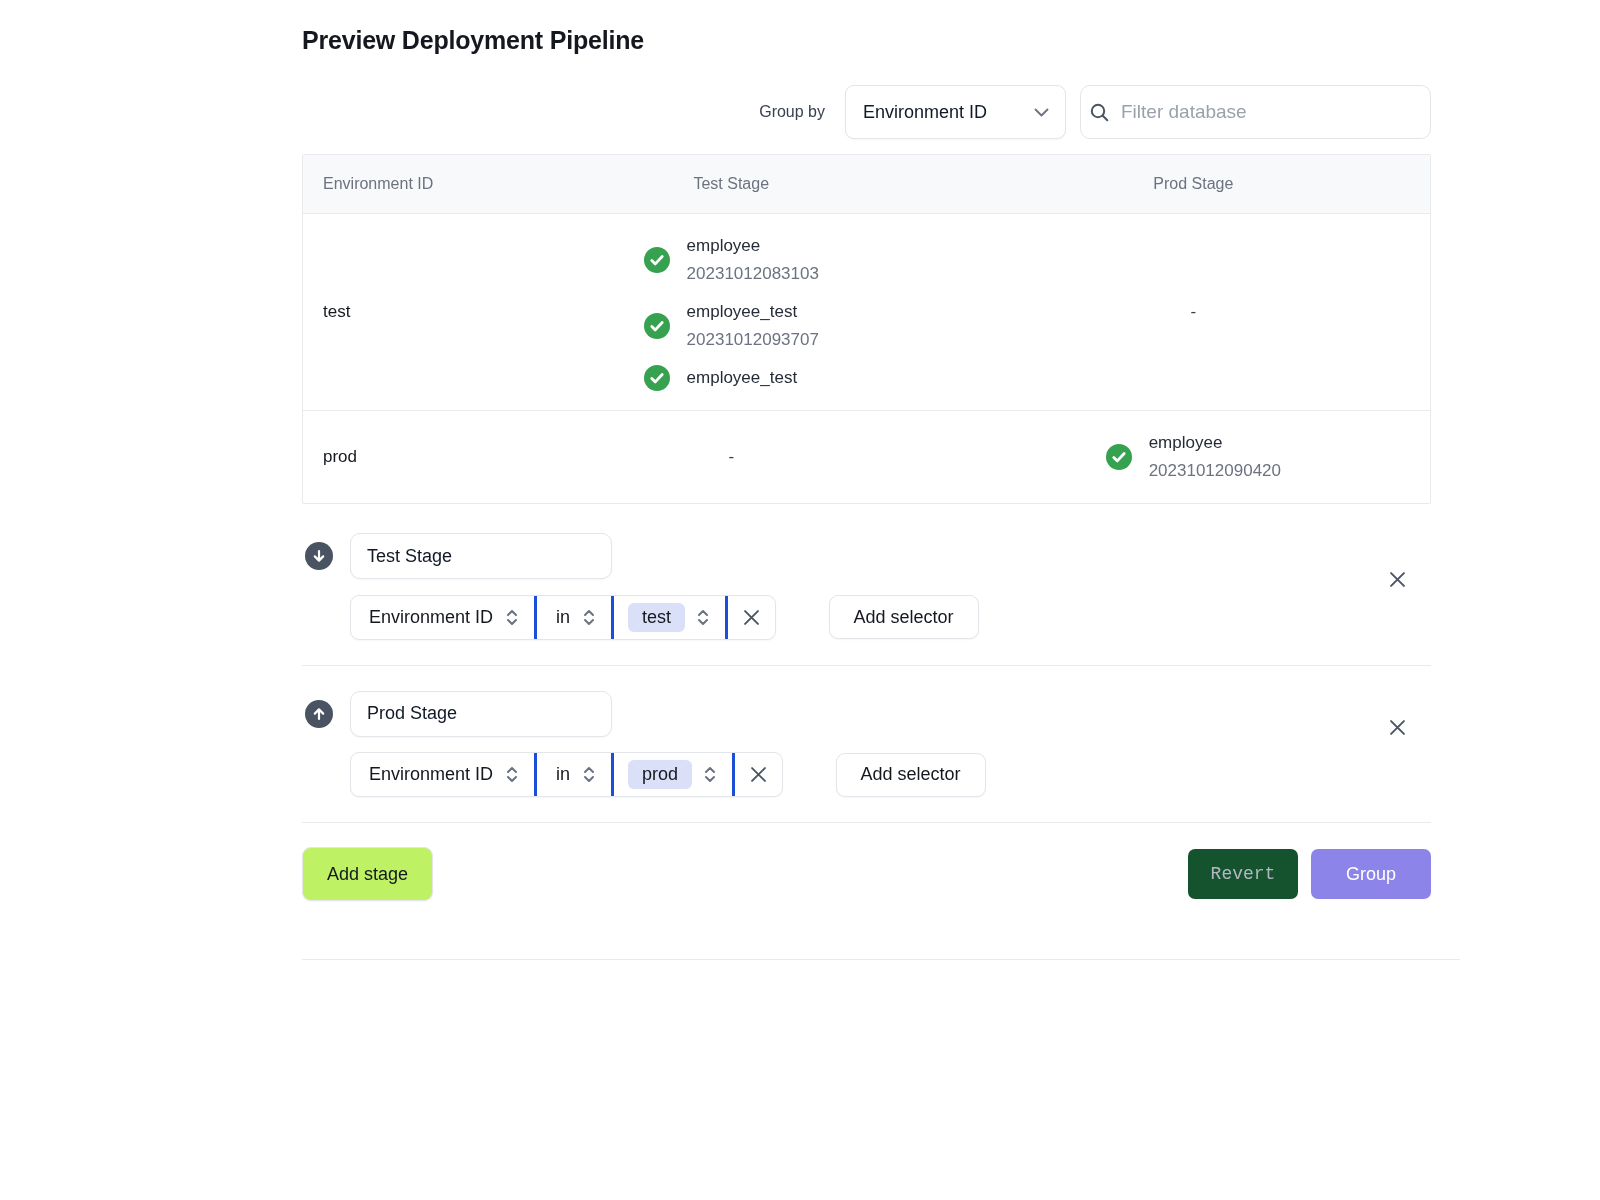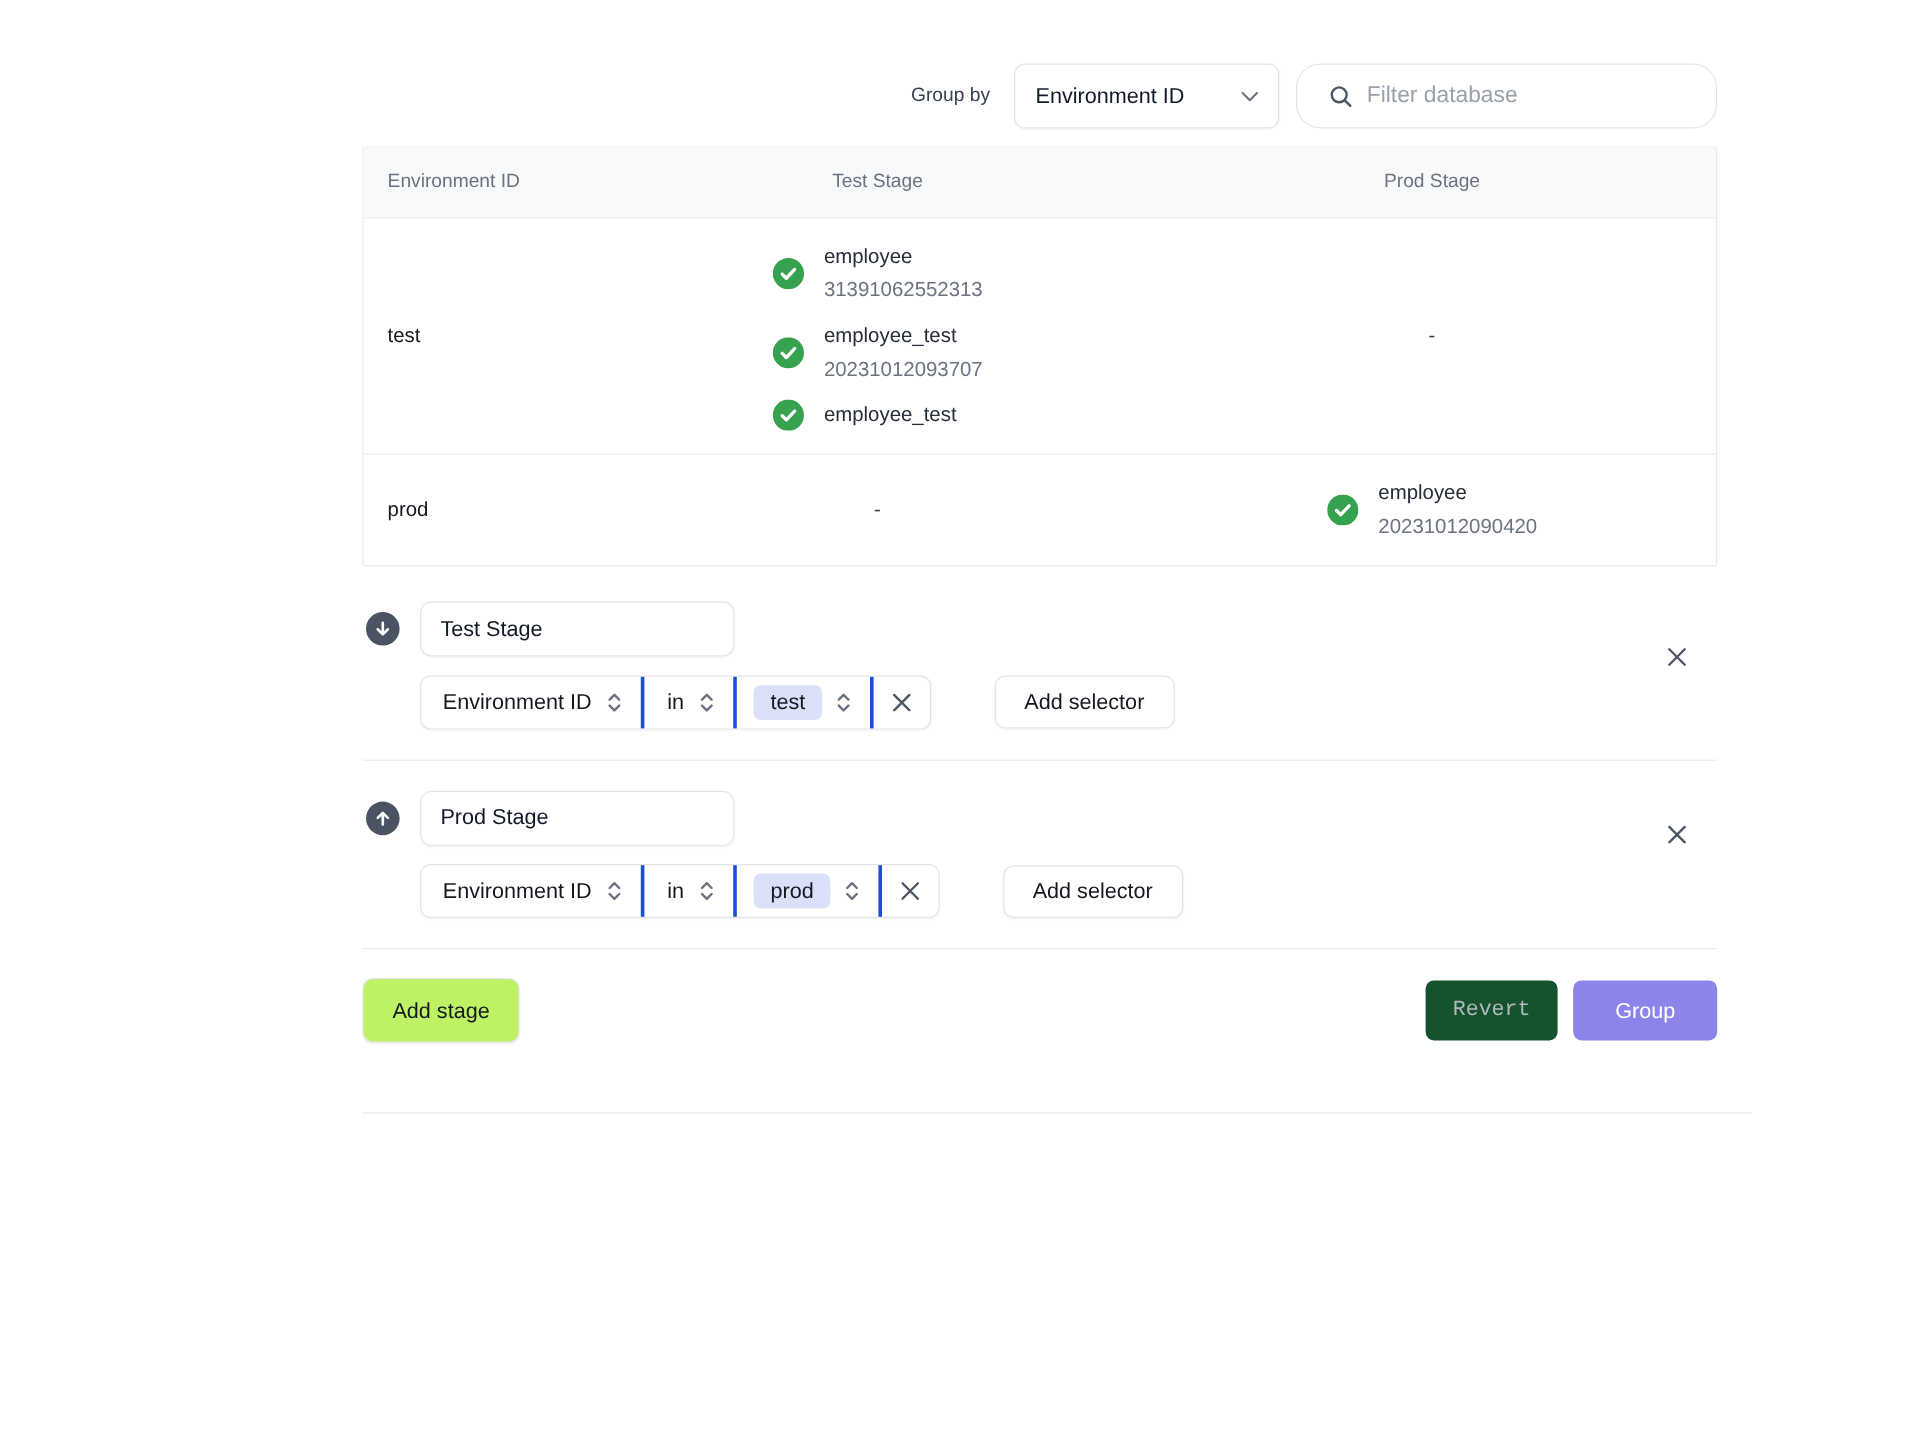--- a/index.html
+++ b/index.html
@@ -17,22 +17,22 @@
   .toolbar { margin-top: 29px; display: flex; justify-content: flex-end; align-items: center; }
   .groupby-label { font-size: 16px; color: #374151; margin-right: 20px; }
   .select-box {
     width: 221px; height: 54px; border: 1px solid #e2e5e9; border-radius: 9px;
     display: flex; align-items: center; justify-content: space-between;
     padding: 0 16px 0 17px; background: #fff; box-shadow: 0 1px 2px rgba(0,0,0,0.04);
     cursor: pointer;
   }
   .select-box .value { font-size: 18px; color: #111827; }
   .search-box {
-    width: 351px; height: 54px; border: 1px solid #e2e5e9; border-radius: 20px;
-    display: flex; align-items: center; padding: 0 26px; margin-left: 14px;
+    width: 351px; height: 54px; border: 1px solid #e2e5e9; border-radius: 10px;
+    display: flex; align-items: center; padding: 0 8px; margin-left: 14px;
     background: #fff;
   }
   .search-box input {
     border: none; outline: none; font-size: 19px; color: #111827; flex: 1;
     margin-left: 11px; font-family: inherit; background: transparent;
   }
   .search-box input::placeholder { color: #9aa1ab; }
 
   
   .ptable { margin-top: 15px; border: 1px solid #e8eaed; border-radius: 2px; }
@@ -112,20 +112,21 @@
   }
   .bottom-divider { border: none; border-top: 1px solid #e8eaed; margin-top: 58px; width: 1158px; }
 
   svg { display: block; }
 </style>
 </head>
 <body>
 
 <div class="container">
 
+  <h1 class="page-title">Preview Deployment Pipeline</h1>
 
   <div class="toolbar">
     <span class="groupby-label">Group by</span>
     <div class="select-box">
       <span class="value">Environment ID</span>
       <span>
         <svg width="15" height="9" viewBox="0 0 15 9">
             <path d="M1.5 1.5 L7.5 7.5 L13.5 1.5" fill="none" stroke="#6b7280" stroke-width="1.8" stroke-linecap="round" stroke-linejoin="round"></path>
           </svg>
       </span>
@@ -156,21 +157,21 @@
         <div class="db-stack">
           <div class="db-item">
             <span>
               <svg width="26" height="26" viewBox="0 0 24 24">
                   <circle cx="12" cy="12" r="12" fill="#36a14f"></circle>
                   <path d="M7.2 12.4 L10.4 15.6 L16.8 8.8" fill="none" stroke="#ffffff" stroke-width="2.6" stroke-linecap="round" stroke-linejoin="round"></path>
                 </svg>
             </span>
             <div class="db-texts">
               <div class="db-name">employee</div>
-              <div class="db-version">31391062552313</div>
+              <div class="db-version">20231012083103</div>
             </div>
           </div>
           <div class="db-item">
             <span>
               <svg width="26" height="26" viewBox="0 0 24 24">
                   <circle cx="12" cy="12" r="12" fill="#36a14f"></circle>
                   <path d="M7.2 12.4 L10.4 15.6 L16.8 8.8" fill="none" stroke="#ffffff" stroke-width="2.6" stroke-linecap="round" stroke-linejoin="round"></path>
                 </svg>
             </span>
             <div class="db-texts">

